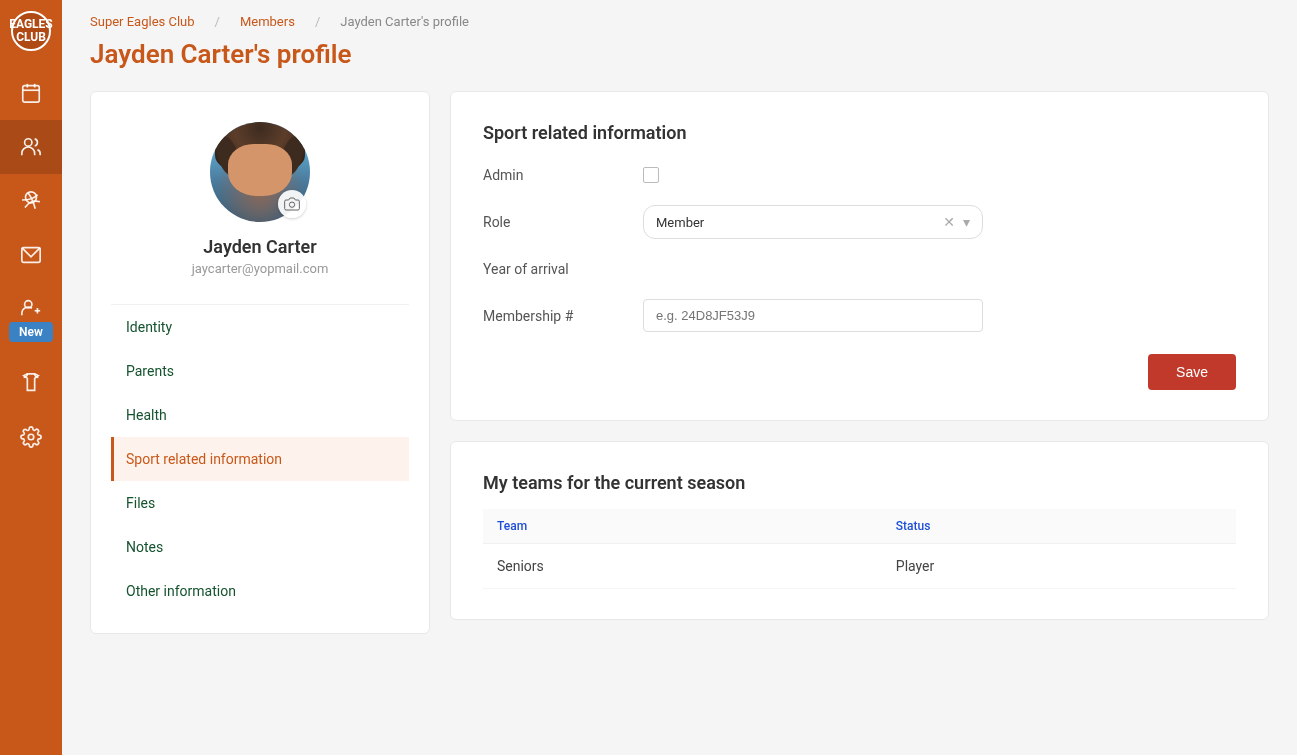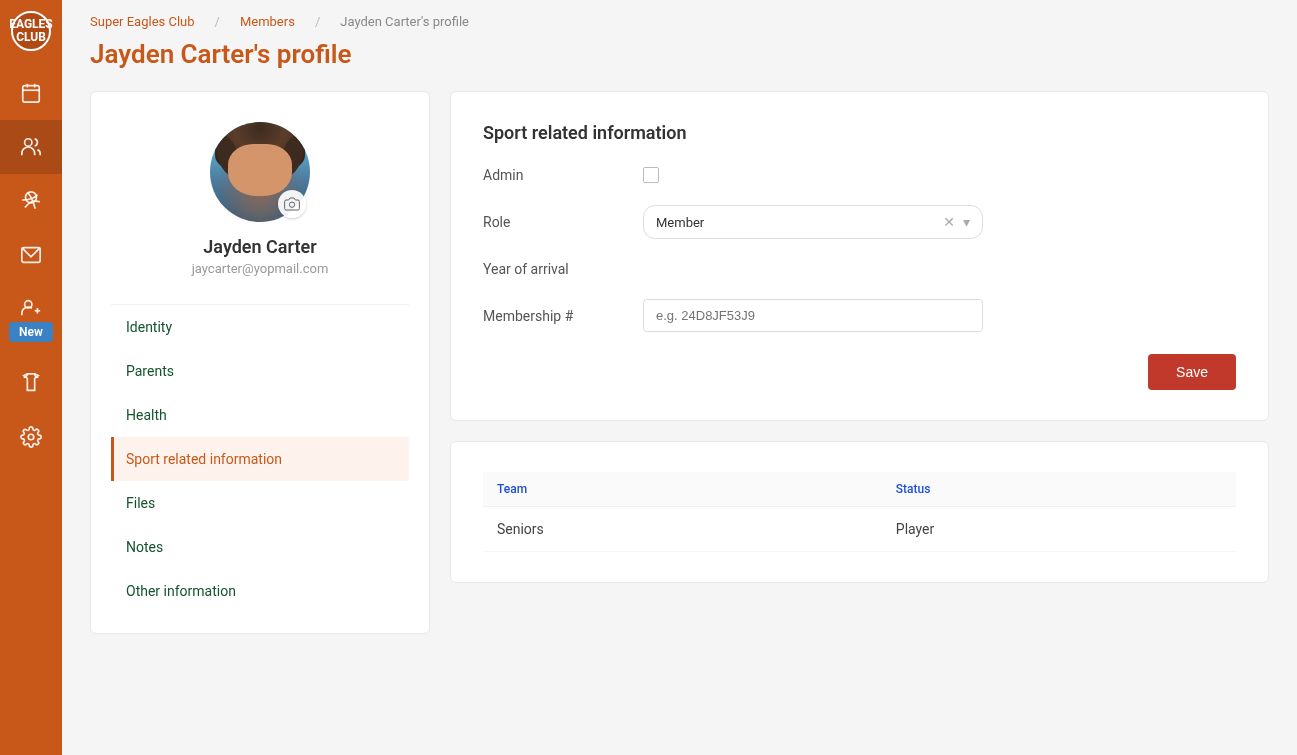--- a/index.html
+++ b/index.html
@@ -533,20 +533,21 @@
             <input class="form-input" type="text" placeholder="e.g. 24D8JF53J9" style="">
           </div>
         </div>
 
         <div class="form-actions">
           <button class="btn-save">Save</button>
         </div>
       </div>
 
       <div class="card">
+        <div class="teams-title">My teams for the current season</div>
         <table class="teams-table">
           <thead>
             <tr>
               <th>Team</th>
               <th>Status</th>
             </tr>
           </thead>
           <tbody>
             <tr class="table-row">
               <td>Seniors</td>

